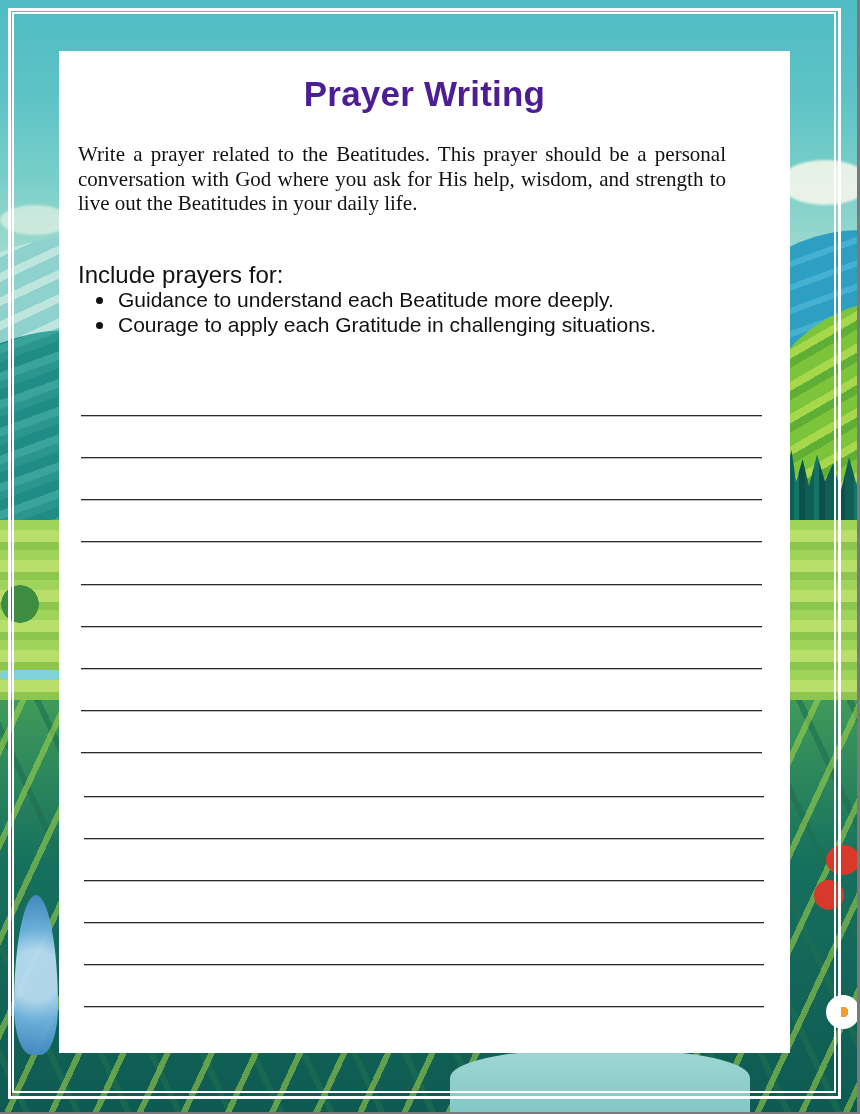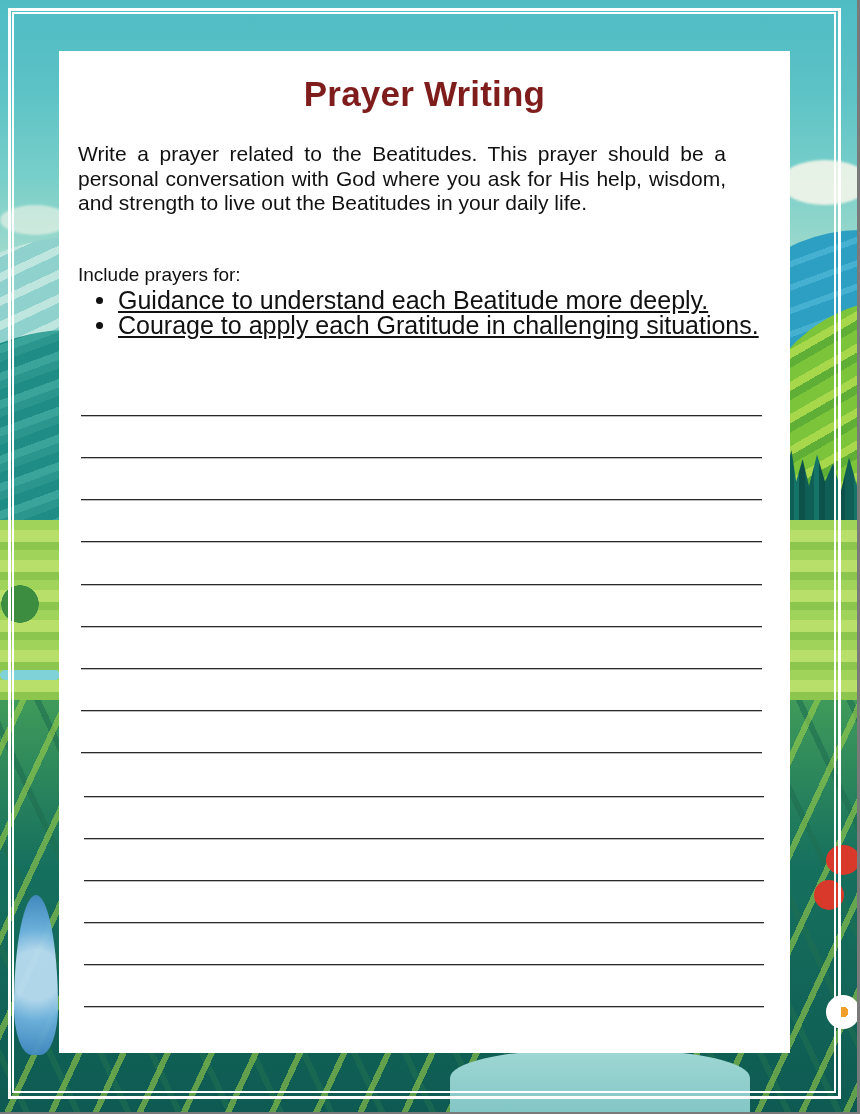--- a/index.html
+++ b/index.html
@@ -134,50 +134,50 @@
       position: absolute;
       left: 59px; top: 51px; width: 731px; height: 1002px;
       background: #ffffff;
     }
     .title {
       position: absolute;
       left: 0; right: 0; top: 23px;
       text-align: center;
       font-size: 35px;
       font-weight: bold;
-      color: #7f1d1d;
+      color: #4c1d95;
       letter-spacing: 0.2px;
     }
     .intro {
       position: absolute;
       left: 19px; top: 91px; width: 648px;
       font-size: 21px;
       line-height: 24.5px;
       color: #111111;
       text-align: justify;
       margin: 0;
+      font-family: Liberation Serif, serif;
     }
     .include-label {
       position: absolute;
       left: 19px; top: 212px;
-      font-size: 19px;
+      font-size: 24px;
       line-height: 24.5px;
       color: #111111;
       margin: 0;
     }
     .bullets {
       position: absolute;
       left: 19px; top: 237px; width: 660px;
       margin: 0;
       padding: 0 0 0 40px;
       list-style: none;
-      font-size: 25px;
+      font-size: 21px;
       line-height: 24.5px;
       color: #111111;
-      text-decoration: underline;
     }
     .bullets li {
       position: relative;
     }
     .bullets li .dot {
       position: absolute;
       left: -22px; top: 9px;
       width: 7px; height: 7px;
       border-radius: 50%;
       background: #111111;

